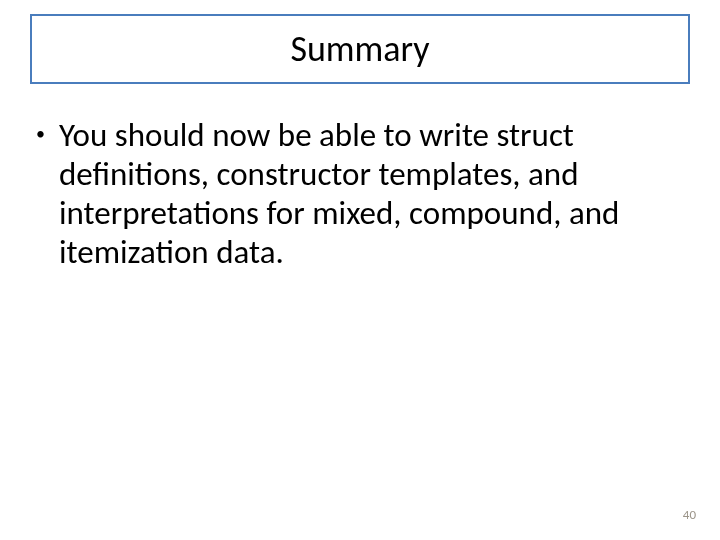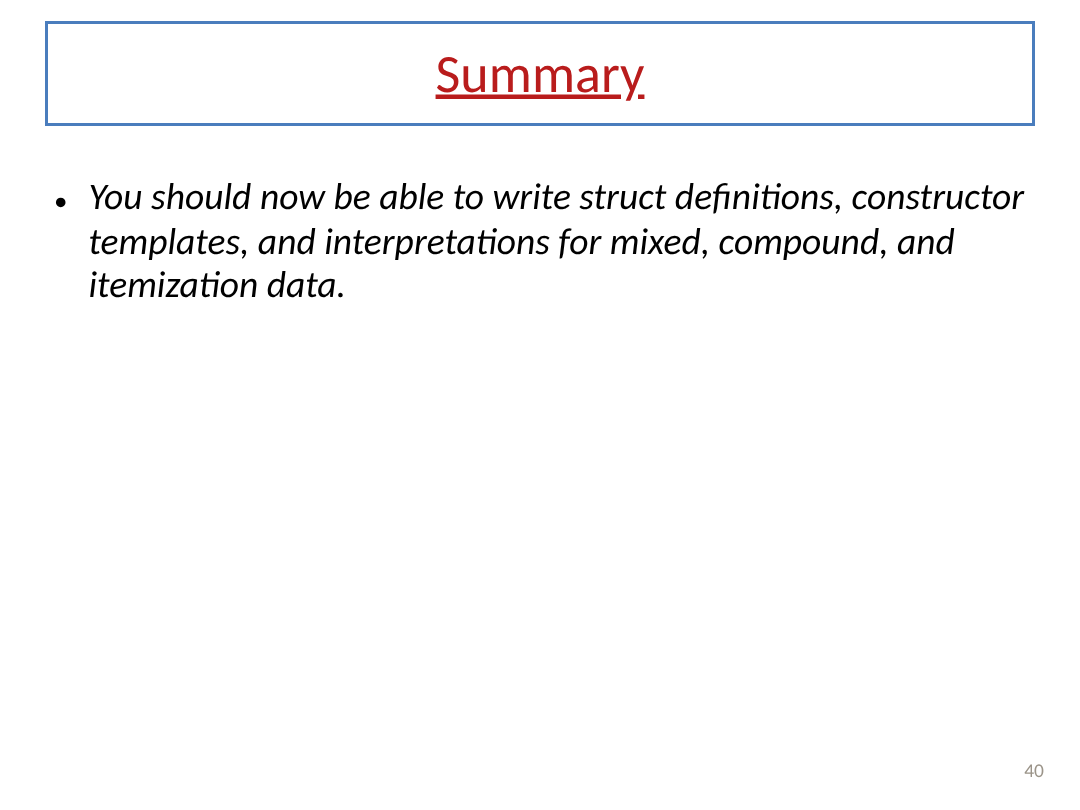--- a/index.html
+++ b/index.html
@@ -15,46 +15,44 @@
     left: 30px;
     width: 660px;
     height: 70px;
     border: 2px solid #4a7dbd;
     display: flex;
     align-items: center;
     justify-content: center;
   }
   .title-text {
     font-size: 36px;
-    color: #b91c1c;
+    color: #000000;
     font-weight: 400;
-    text-decoration: underline;
   }
   .content {
     position: absolute;
     top: 116px;
     left: 36px;
     width: 650px;
   }
   .bullet-item {
     display: flex;
     align-items: flex-start;
     gap: 14px;
   }
   .bullet-dot {
     font-size: 18px;
     line-height: 32px;
     color: #000;
     padding-top: 2px;
   }
   .bullet-text {
-    font-size: 25px;
+    font-size: 33px;
     line-height: 1.18;
     color: #000;
-    font-style: italic;
   }
   .page-num {
     position: absolute;
     bottom: 18px;
     right: 24px;
     font-size: 13px;
     color: #9b9489;
   }
 </style>
 </head>

